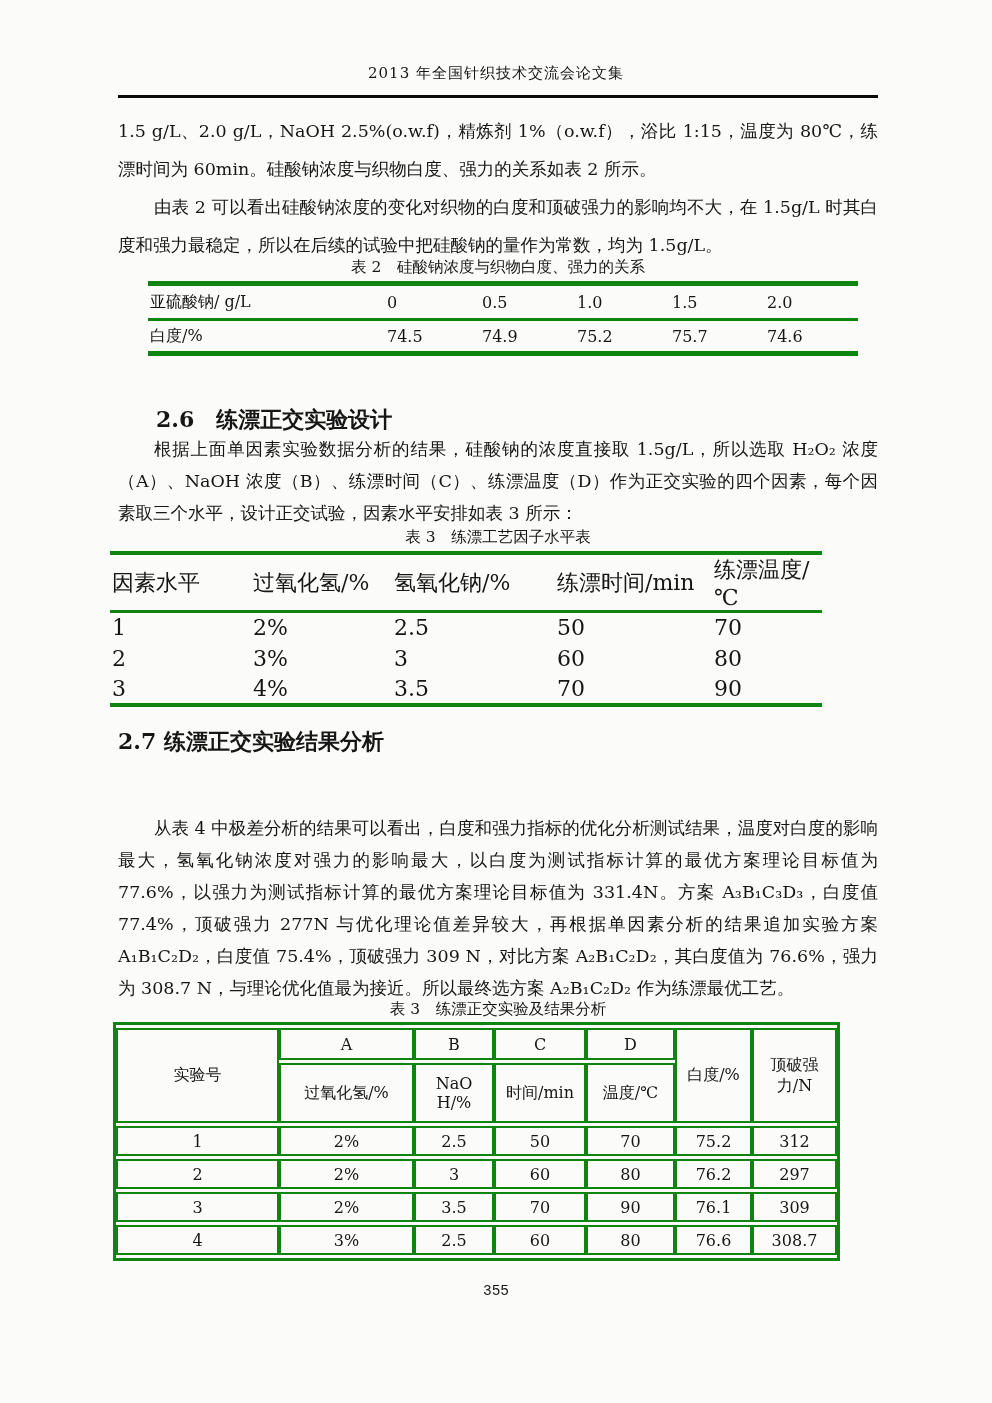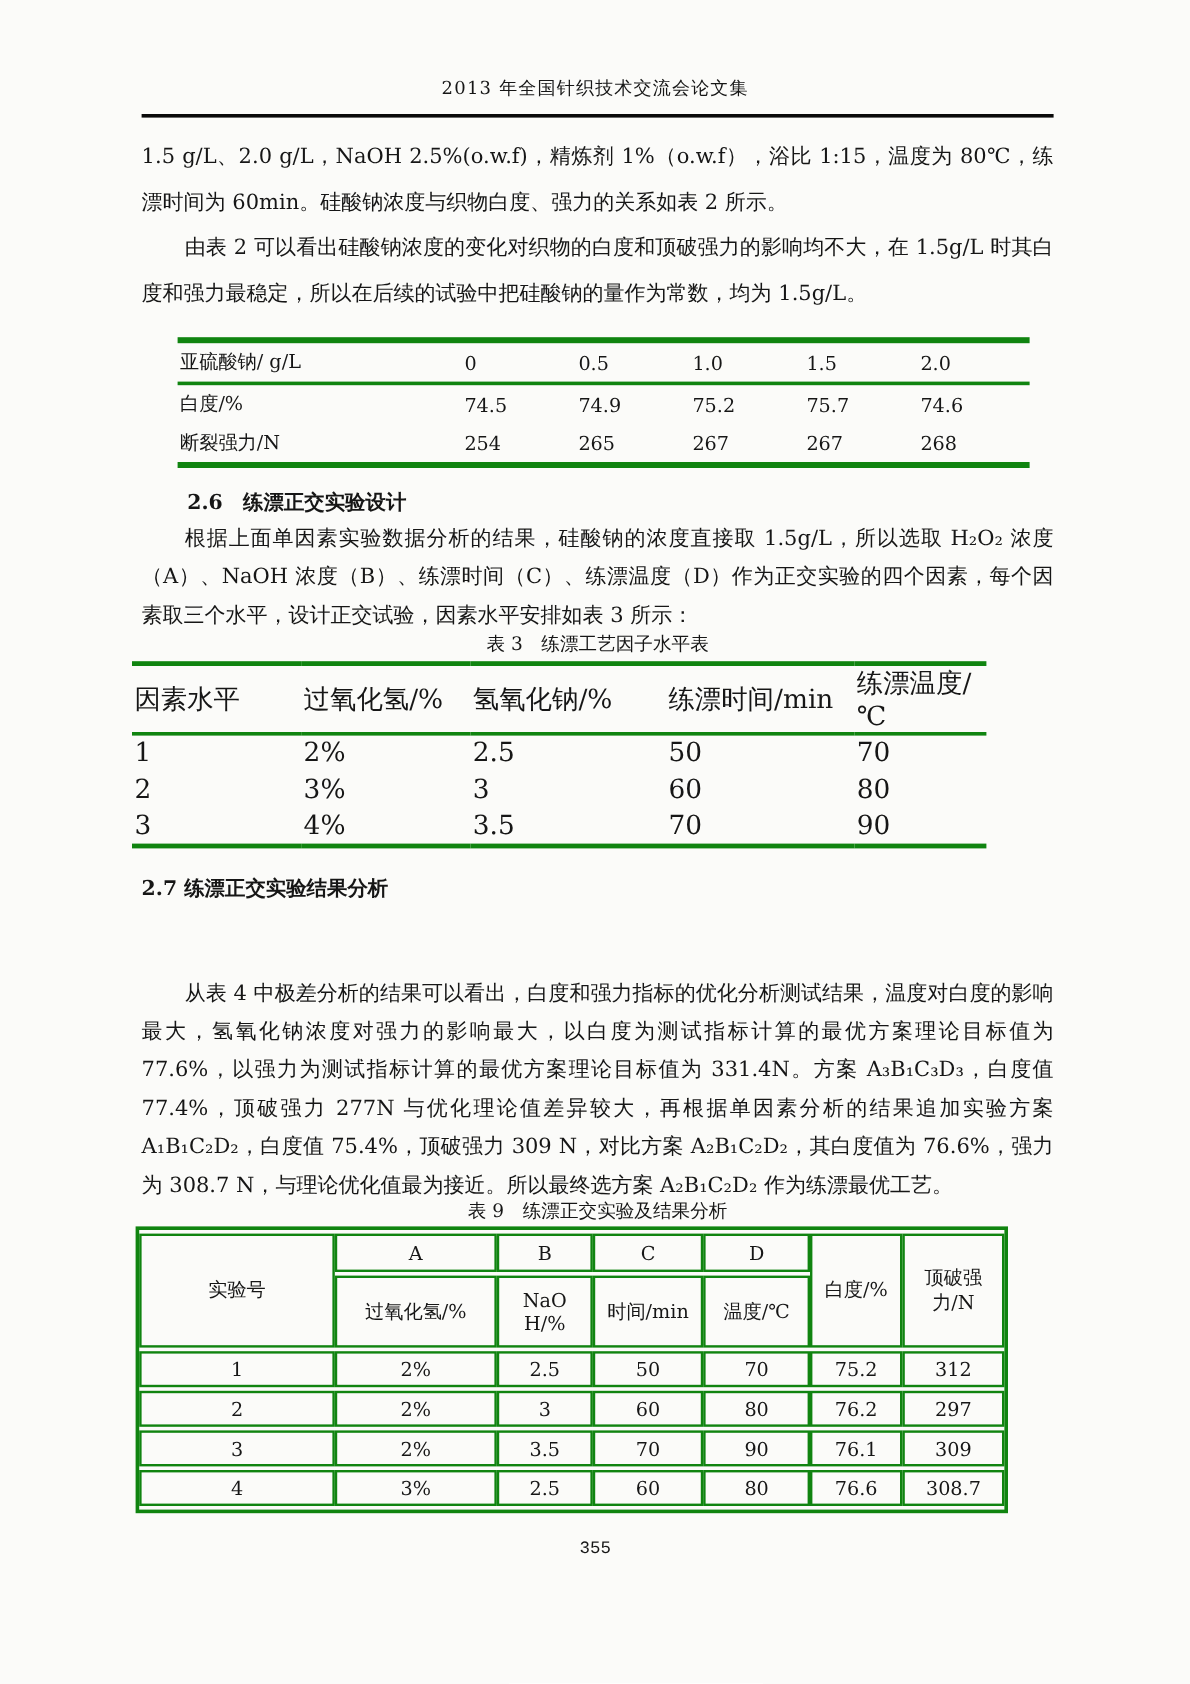--- a/index.html
+++ b/index.html
@@ -23,21 +23,21 @@
   .indent { text-indent: 2.05em; }
   .p1 { top: 112px; }
   .p2 { top: 188px; }
   .p3 { top: 433px; }
   .p4 { top: 715px; }
   .p5 { top: 812px; }
   .caption { left: 118px; width: 760px; text-align: center; font-size: 15.5px; line-height: 20px; }
   .cap2 { top: 257px; }
   .cap3 { top: 527px; }
   .cap4 { top: 999px; }
-  .sec-heading { font-weight: bold; font-size: 17px; line-height: 24px; }
+  .sec-heading { font-weight: bold; font-size: 22px; line-height: 24px; }
   .s26 { top: 407px; left: 156px; width: 700px; }
   .s27 { top: 705px; left: 118px; width: 700px; margin-top: 24px; }
 
   
   table { border-spacing: 0; }
   .rule-table { border-collapse: collapse; table-layout: fixed; font-size: 16px; }
   .rule-table td { text-align: left; vertical-align: middle; padding: 0 2px; }
   .tbl2 { top: 281px; left: 148px; width: 710px;
           border-top: 5px solid var(--green); border-bottom: 5px solid var(--green); }
   .tbl2 tr.hdr td { border-bottom: 3px solid var(--green); height: 36px; }
@@ -65,20 +65,21 @@
 <body>
 
 <div class="page">
 
   <div class="abs doc-header">2013 年全国针织技术交流会论文集</div>
   <div class="abs header-rule"></div>
 
   <p class="abs para lh38 p1">1.5 g/L、2.0 g/L，NaOH 2.5%(o.w.f)，精炼剂 1%（o.w.f），浴比 1:15，温度为 80℃，练漂时间为 60min。硅酸钠浓度与织物白度、强力的关系如表 2 所示。</p>
   <p class="abs para lh38 indent p2">由表 2 可以看出硅酸钠浓度的变化对织物的白度和顶破强力的影响均不大，在 1.5g/L 时其白度和强力最稳定，所以在后续的试验中把硅酸钠的量作为常数，均为 1.5g/L。</p>
 
+  <div class="abs caption cap2">表 2　硅酸钠浓度与织物白度、强力的关系</div>
   <table class="abs rule-table tbl2">
     <colgroup>
         <col style="width:237px">
         <col style="width:95px">
         <col style="width:95px">
         <col style="width:95px">
         <col style="width:95px">
         <col style="width:93px">
       </colgroup>
     <tbody>
@@ -90,28 +91,20 @@
       <td>1.5</td>
       <td>2.0</td>
     </tr>
     <tr class="data">
       <td>白度/%</td>
       <td>74.5</td>
       <td>74.9</td>
       <td>75.2</td>
       <td>75.7</td>
       <td>74.6</td>
-    </tr>
-    <tr class="data">
-      <td>断裂强力/N</td>
-      <td>254</td>
-      <td>265</td>
-      <td>267</td>
-      <td>267</td>
-      <td>268</td>
     </tr>
   </tbody>
     </table>
 
   <div class="abs sec-heading s26">2.6　练漂正交实验设计</div>
   <p class="abs para lh32 indent p3">根据上面单因素实验数据分析的结果，硅酸钠的浓度直接取 1.5g/L，所以选取 H₂O₂ 浓度（A）、NaOH 浓度（B）、练漂时间（C）、练漂温度（D）作为正交实验的四个因素，每个因素取三个水平，设计正交试验，因素水平安排如表 3 所示：</p>
 
   <div class="abs caption cap3">表 3　练漂工艺因子水平表</div>
   <table class="abs rule-table tbl3">
     <colgroup>
@@ -149,21 +142,21 @@
       <td>3.5</td>
       <td>70</td>
       <td>90</td>
     </tr>
   </tbody>
     </table>
 
   <div class="abs sec-heading s27">2.7 练漂正交实验结果分析</div>
   <p class="abs para lh32 indent p5">从表 4 中极差分析的结果可以看出，白度和强力指标的优化分析测试结果，温度对白度的影响最大，氢氧化钠浓度对强力的影响最大，以白度为测试指标计算的最优方案理论目标值为 77.6%，以强力为测试指标计算的最优方案理论目标值为 331.4N。方案 A₃B₁C₃D₃，白度值 77.4%，顶破强力 277N 与优化理论值差异较大，再根据单因素分析的结果追加实验方案 A₁B₁C₂D₂，白度值 75.4%，顶破强力 309 N，对比方案 A₂B₁C₂D₂，其白度值为 76.6%，强力为 308.7 N，与理论优化值最为接近。所以最终选方案 A₂B₁C₂D₂ 作为练漂最优工艺。</p>
 
-  <div class="abs caption cap4">表 9　练漂正交实验及结果分析</div>
+  <div class="abs caption cap4">表 3　练漂正交实验及结果分析</div>
   <table class="abs tbl4">
     <colgroup>
         <col style="width:163px">
         <col style="width:135px">
         <col style="width:80px">
         <col style="width:92px">
         <col style="width:89px">
         <col style="width:77px">
         <col style="width:85px">
       </colgroup>

